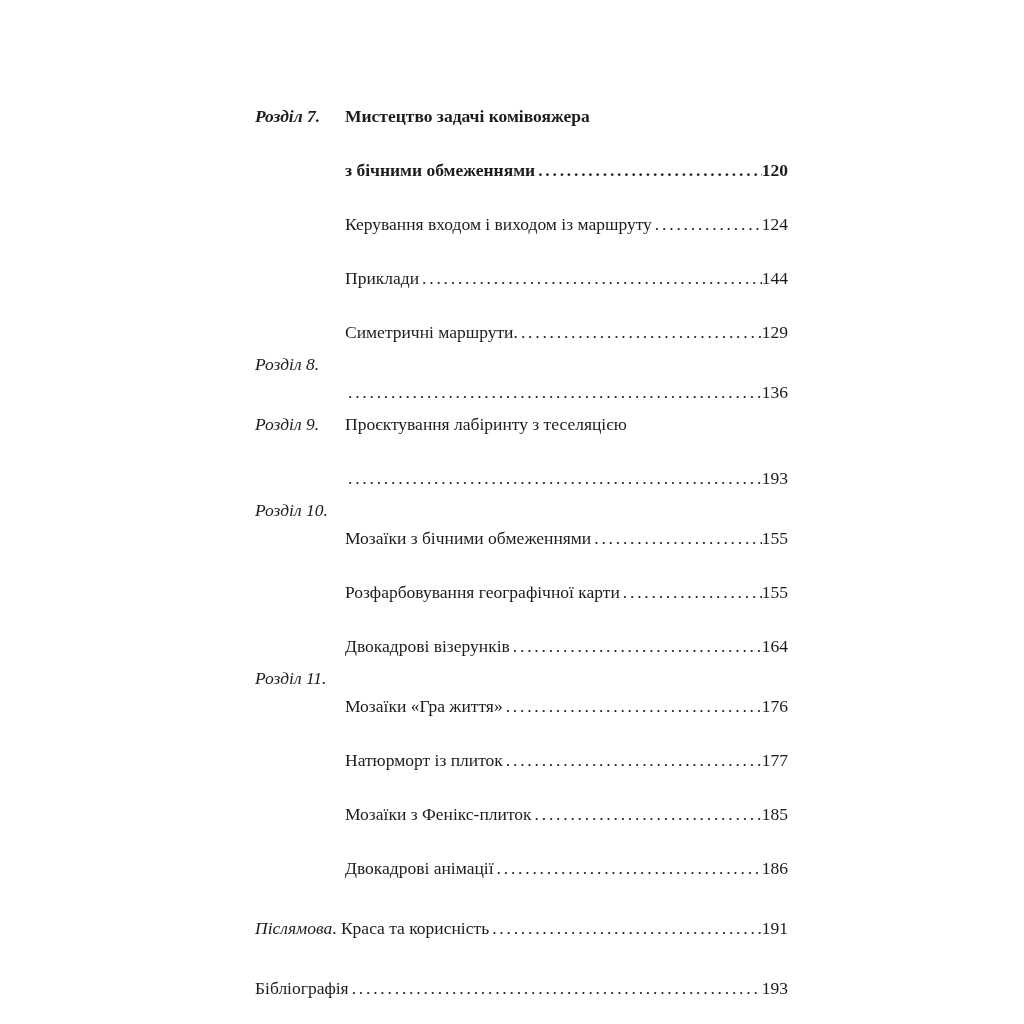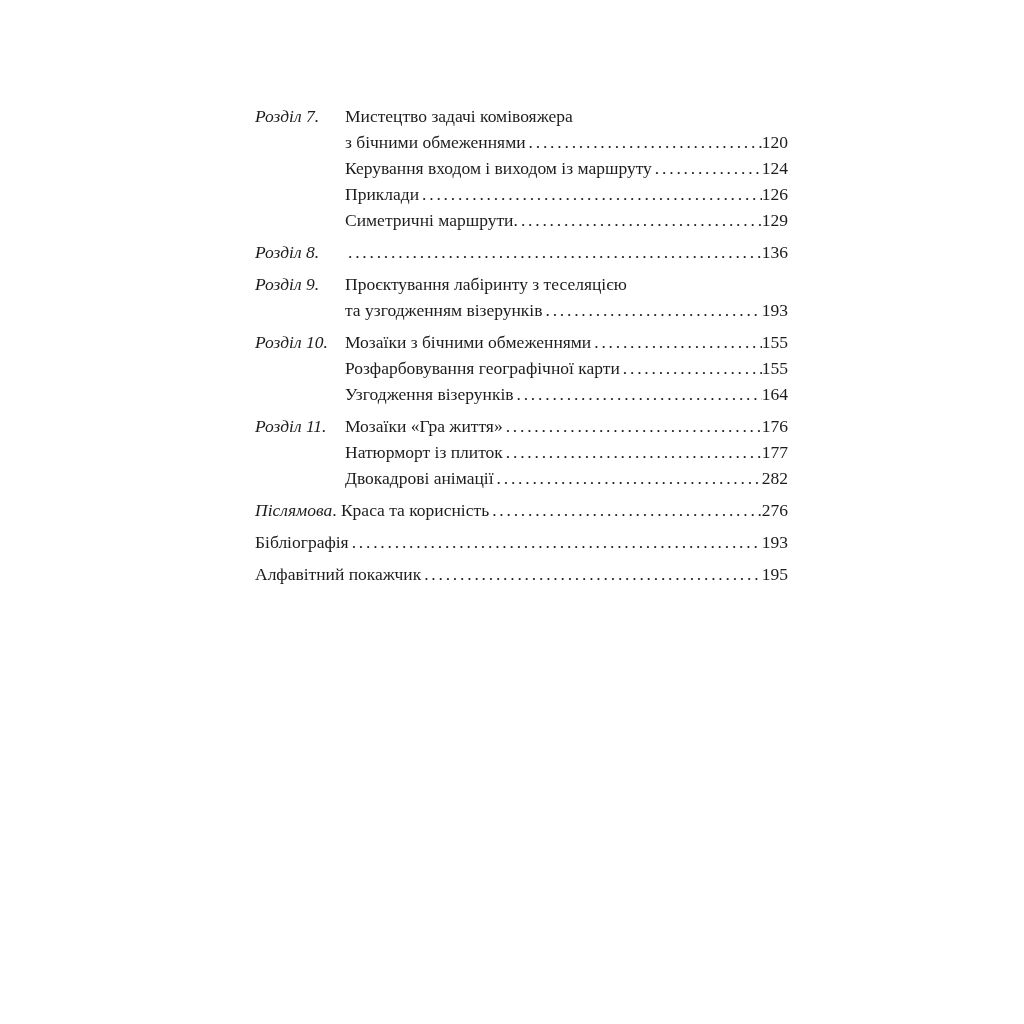--- a/index.html
+++ b/index.html
@@ -21,33 +21,34 @@
     top: 103px;
     width: 533px;
     font-size: 17.5px;
     line-height: 26px;
   }
   .entry {
     display: flex;
     margin-top: 0;
   }
   .entry.group-start { margin-top: 6px; }
-  .toc .entry:first-child { margin-top: 0; }
+  .toc .entry:first-child { margin-top: 0; font-weight: bold; }
   .chapter-label {
     flex: 0 0 90px;
     width: 90px;
     font-style: italic;
   }
   .entry-body {
     flex: 1 1 auto;
     min-width: 0;
   }
   .row {
     display: flex;
     align-items: flex-start;
+    margin-top: 28px;
   }
   .title { white-space: nowrap; }
   .prefix { font-style: italic; white-space: nowrap; font-family: Liberation Serif, serif; }
   .dots {
     flex: 1 1 auto;
     overflow: hidden;
     white-space: nowrap;
     margin-left: 3px;
   }
   .dots::after {
@@ -86,21 +87,21 @@
       </div>
     </div>
   </div>
 
   <div class="entry">
     <div class="chapter-label"></div>
     <div class="entry-body">
       <div class="row">
         <span class="title">Приклади</span>
         <span class="dots"></span>
-        <span class="page-num">126</span>
+        <span class="page-num">144</span>
       </div>
     </div>
   </div>
 
   <div class="entry">
     <div class="chapter-label"></div>
     <div class="entry-body">
       <div class="row">
         <span class="title">Симетричні маршрути.</span>
         <span class="dots"></span>
@@ -117,21 +118,20 @@
         <span class="page-num">136</span>
       </div>
     </div>
   </div>
 
   <div class="entry group-start">
     <div class="chapter-label">Розділ 9.</div>
     <div class="entry-body">
       <div class="title">Проєктування лабіринту з теселяцією</div>
       <div class="row">
-        <span class="title">та узгодженням візерунків</span>
         <span class="dots"></span>
         <span class="page-num">193</span>
       </div>
     </div>
   </div>
 
   <div class="entry">
     <div class="chapter-label"></div>
   </div>
 
@@ -154,21 +154,21 @@
         <span class="dots"></span>
         <span class="page-num">155</span>
       </div>
     </div>
   </div>
 
   <div class="entry">
     <div class="chapter-label"></div>
     <div class="entry-body">
       <div class="row">
-        <span class="title">Узгодження візерунків</span>
+        <span class="title">Двокадрові візерунків</span>
         <span class="dots"></span>
         <span class="page-num">164</span>
       </div>
     </div>
   </div>
 
   <div class="entry group-start">
     <div class="chapter-label">Розділ 11.</div>
     <div class="entry-body">
       <div class="row">
@@ -187,39 +187,49 @@
         <span class="dots"></span>
         <span class="page-num">177</span>
       </div>
     </div>
   </div>
 
   <div class="entry">
     <div class="chapter-label"></div>
   </div>
 
+  <div class="entry">
+    <div class="chapter-label"></div>
+    <div class="entry-body">
+      <div class="row">
+        <span class="title">Мозаїки з Фенікс-плиток</span>
+        <span class="dots"></span>
+        <span class="page-num">185</span>
+      </div>
+    </div>
+  </div>
 
   <div class="entry">
     <div class="chapter-label"></div>
     <div class="entry-body">
       <div class="row">
         <span class="title">Двокадрові анімації</span>
         <span class="dots"></span>
-        <span class="page-num">282</span>
+        <span class="page-num">186</span>
       </div>
     </div>
   </div>
 
   <div class="entry group-start">
     <div class="entry-body">
       <div class="row">
         <span class="prefix">Післямова</span>
           <span class="title">. Краса та корисність</span>
         <span class="dots"></span>
-        <span class="page-num">276</span>
+        <span class="page-num">191</span>
       </div>
     </div>
   </div>
 
   <div class="entry group-start">
     <div class="entry-body">
       <div class="row">
         <span class="title">Бібліографія</span>
         <span class="dots"></span>
         <span class="page-num">193</span>

